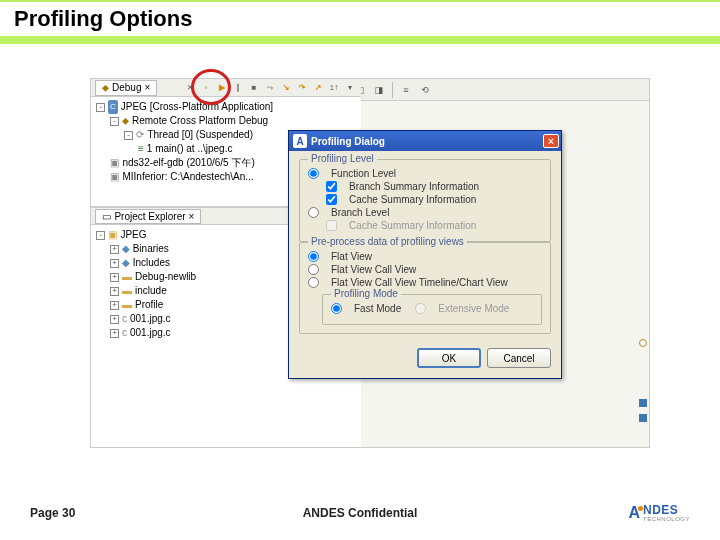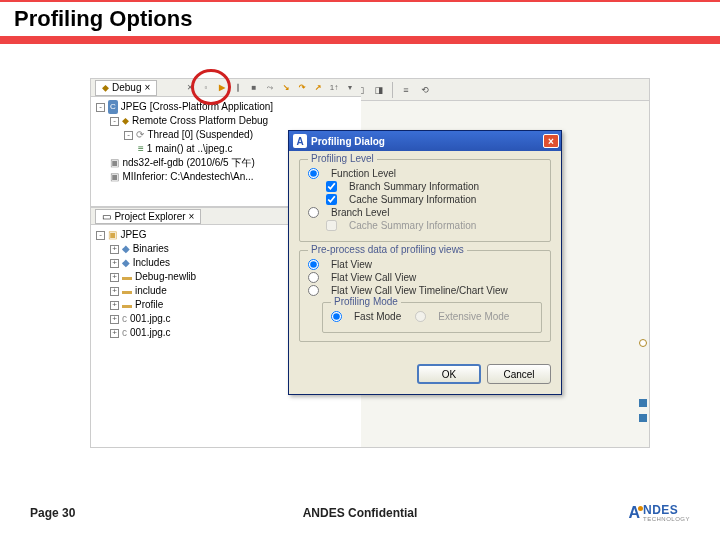--- a/index.html
+++ b/index.html
@@ -1,18 +1,18 @@
 <!DOCTYPE html>
 <html><head>
 <meta charset="utf-8">
 <style>
 * { box-sizing: border-box; margin: 0; padding: 0; }
 body { font-family: Tahoma, Arial, sans-serif; font-size: 11px; background: #fff; width: 720px; height: 540px; position: relative; overflow: hidden; }
 
-.slide-title-bar { background: #ef4444; color: #fff; padding: 2px 0 8px 0; }
+.slide-title-bar { background: #bef264; color: #fff; padding: 2px 0 8px 0; }
 .slide-title { font-size: 22px; font-weight: bold; color: #000; background: #fff; padding: 4px 14px; }
 
 .ide-area { position: absolute; left: 90px; top: 78px; width: 560px; height: 370px; border: 1px solid #ccc; background: #f5f5f0; font-size: 10px; }
 
 .toolbar { height: 22px; background: #efefea; border-bottom: 1px solid #ccc; display: flex; align-items: center; gap: 3px; padding: 0 4px; position: relative; }
 .tb-btn { width: 16px; height: 16px; display: inline-flex; align-items: center; justify-content: center; border: 1px solid transparent; font-size: 9px; color: #555; }
 .tb-sep { width: 1px; height: 16px; background: #bbb; margin: 0 2px; }
 .tb-green { color: #2a8a2a; font-size: 10px; }
 .tb-orange { color: #d68a00; }
 .tb-blue { color: #2a5fb0; }
@@ -48,21 +48,21 @@
 .marker-o { top: 260px; border: 1px solid #b08a2a; border-radius: 50%; background: #fff; }
 .marker-b1 { top: 320px; background: #3a7ab0; }
 .marker-b2 { top: 335px; background: #3a7ab0; }
 
 
 .dialog { position: absolute; left: 288px; top: 130px; width: 274px; background: #ece9d8; border: 1px solid #0a246a; box-shadow: 2px 2px 4px rgba(0,0,0,0.3); font-size: 10px; z-index: 10; }
 .dlg-title { background: linear-gradient(to bottom, #3a6ed5, #2a55b5); color: #fff; height: 20px; display: flex; align-items: center; padding: 0 2px 0 4px; font-weight: bold; font-size: 10px; }
 .dlg-title-icon { width: 14px; height: 14px; background: #fff; color: #2a55b5; display: inline-flex; align-items: center; justify-content: center; margin-right: 4px; font-weight: bold; border-radius: 2px; }
 .dlg-close { margin-left: auto; width: 16px; height: 14px; background: #e05030; border: 1px solid #fff; color: #fff; display: inline-flex; align-items: center; justify-content: center; font-size: 10px; font-weight: bold; border-radius: 2px; }
 .dlg-body { padding: 8px 10px; }
-.fieldset { border: 1px solid #b8b8a8; padding: 6px 8px 8px 8px; margin-bottom: 8px; border-radius: 2px; position: relative; }
+.fieldset { border: 1px solid #b8b8a8; padding: 6px 8px 8px 8px; margin-bottom: 0; border-radius: 2px; position: relative; }
 .legend { position: absolute; top: -7px; left: 8px; background: #ece9d8; padding: 0 3px; color: #4a5a90; font-size: 10px; }
 .radio-row, .check-row { display: flex; align-items: center; gap: 12px; margin: 2px 0; }
 .radio-row label, .check-row label { color: #333; }
 .check-row.indent { padding-left: 18px; }
 .check-row.disabled label { color: #999; }
 .dlg-buttons { display: flex; justify-content: flex-end; gap: 6px; padding: 6px 10px 10px 10px; }
 .win-btn { min-width: 64px; height: 20px; background: linear-gradient(to bottom, #fff, #e6e6d8); border: 1px solid #888; border-radius: 3px; font-size: 10px; }
 .win-btn.primary { border: 2px solid #4a7ac0; }
 
 .footer { position: absolute; bottom: 18px; left: 0; right: 0; display: flex; align-items: center; padding: 0 30px; font-size: 12px; color: #222; }

